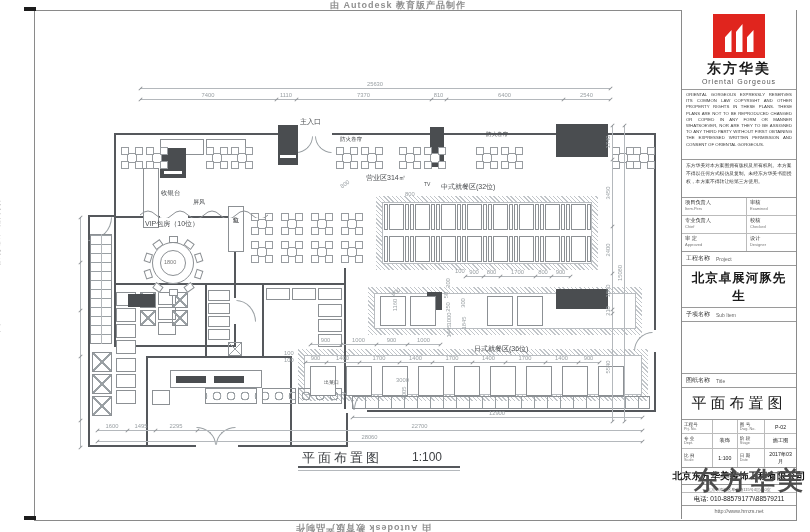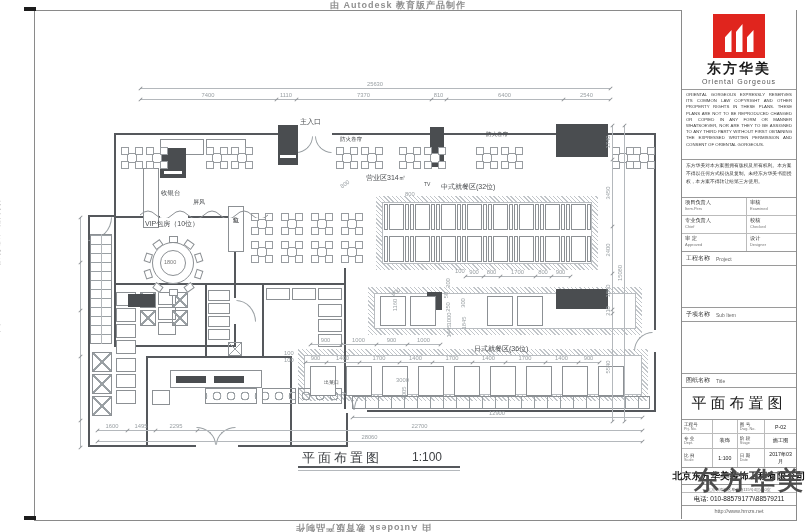--- a/index.html
+++ b/index.html
@@ -570,20 +570,21 @@
     <div class="pcell" style="border-bottom:none;">
         <span class="cn">设计</span>
         <span class="en">Designer</span>
       </div>
   </div>
   <div class="tb-sec rowlab">
     <span>工程名称</span>
       <span class="en">Project</span>
   </div>
   <div class="tb-sec" id="tb-project">
+    <div>北京卓展河豚先生</div>
   </div>
   <div class="tb-sec rowlab">
     <span>子项名称</span>
       <span class="en">Sub Item</span>
   </div>
   <div id="tb-spacer"></div>
   <div class="tb-sec rowlab">
     <span>图纸名称</span>
       <span class="en">Title</span>
   </div>

